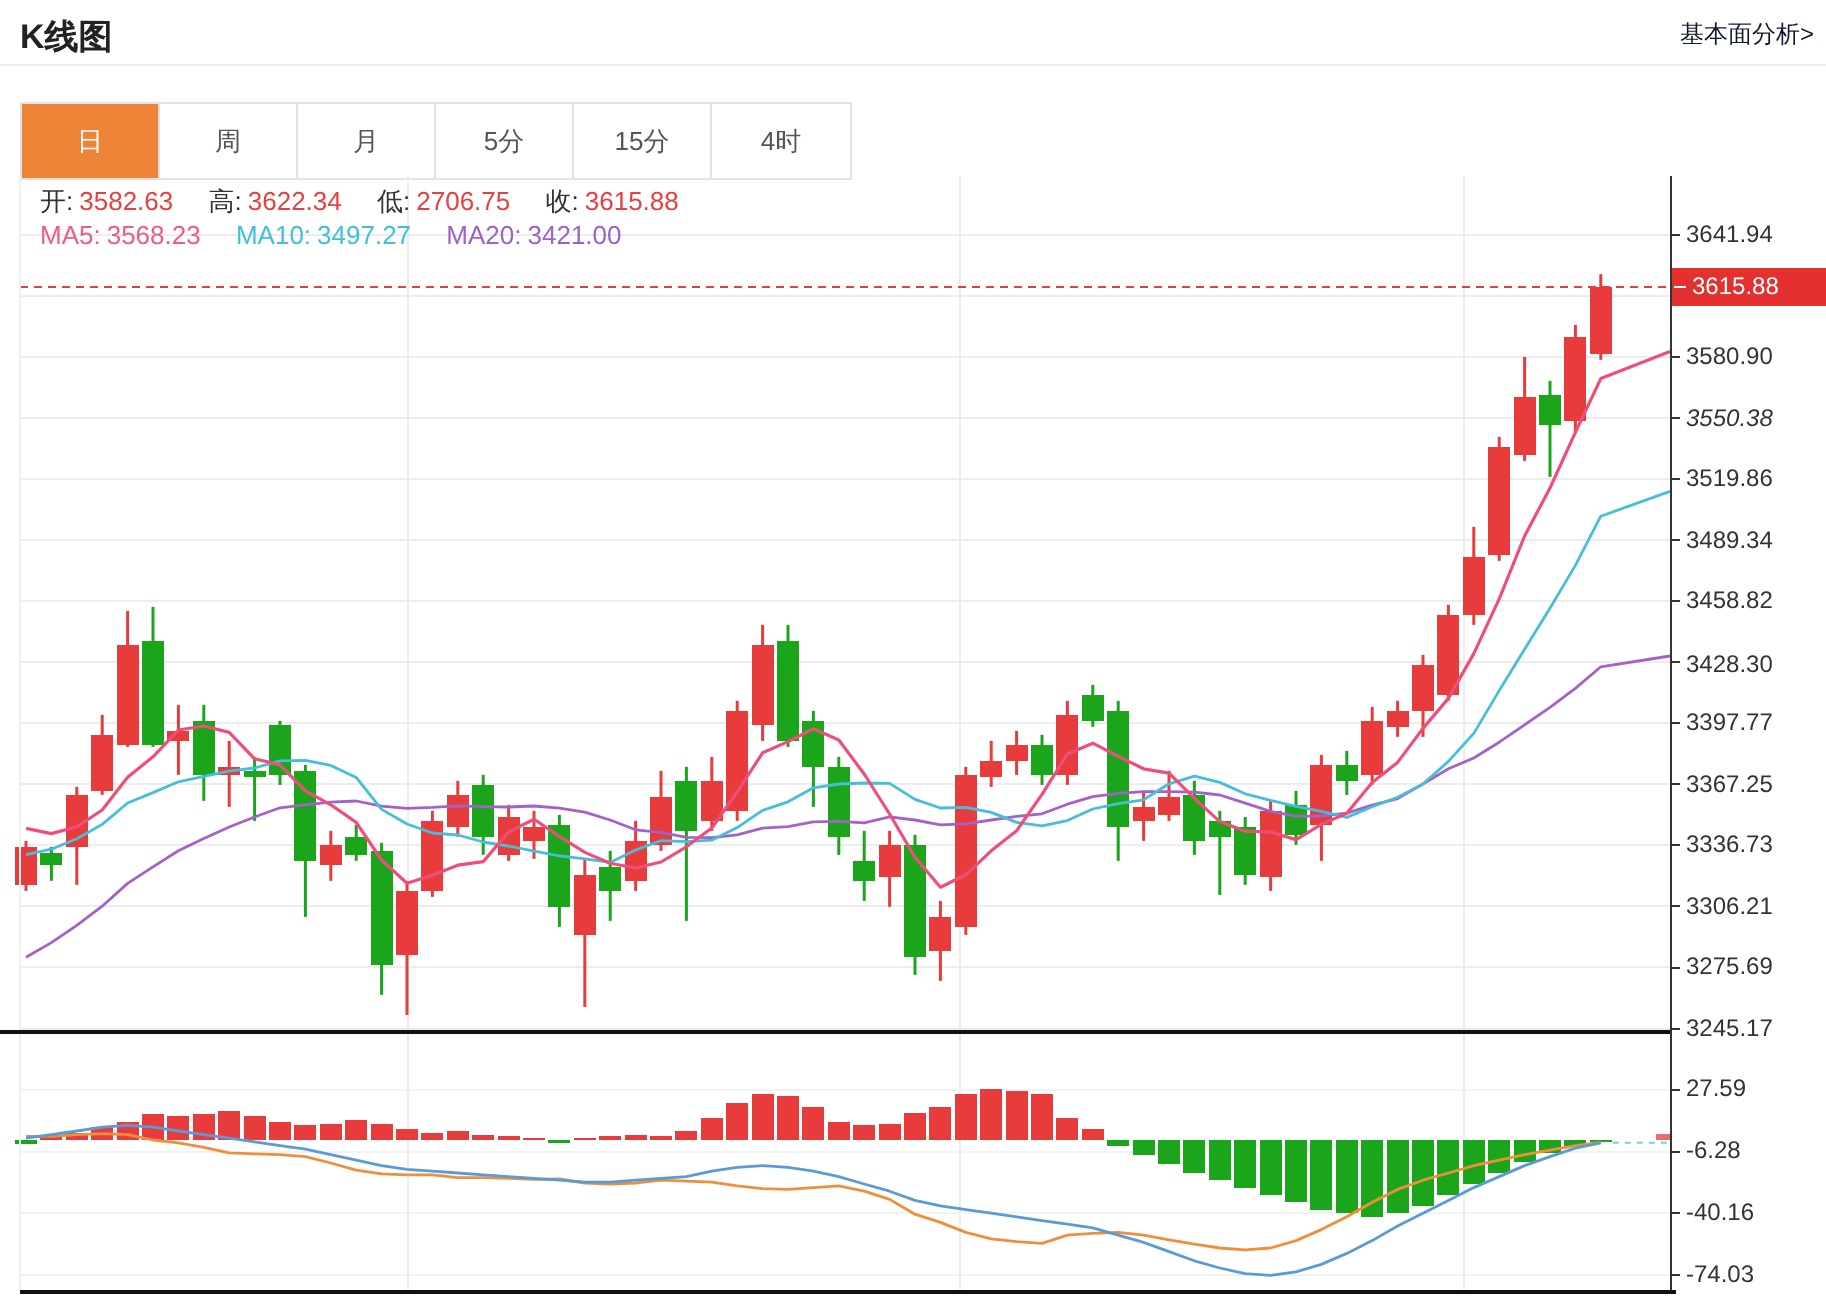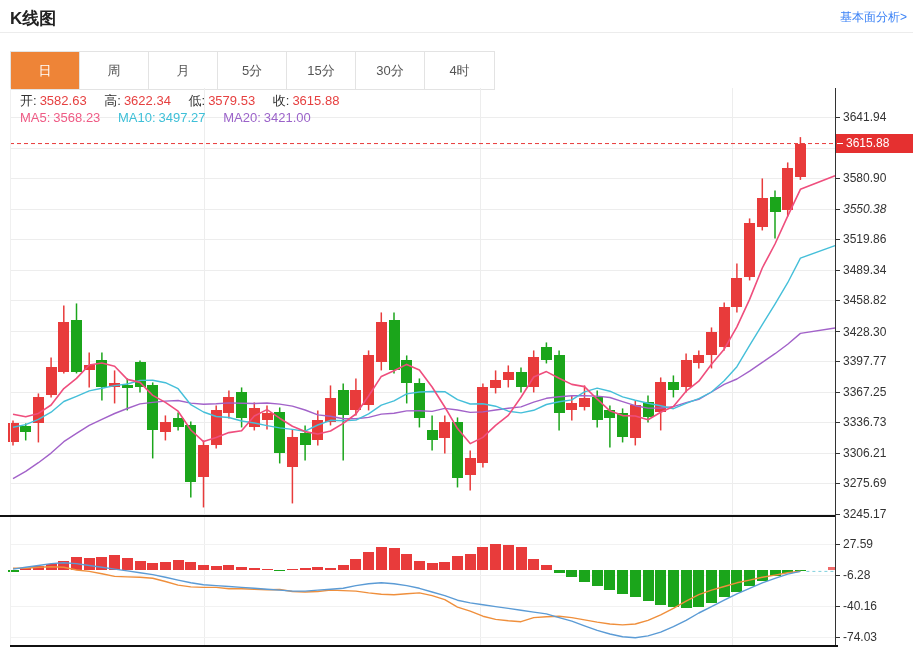--- a/index.html
+++ b/index.html
@@ -1,19 +1,19 @@
 <!DOCTYPE html>
 <html><head>
 <meta charset="utf-8">
 <style>
   html,body{margin:0;padding:0;background:#fff;}
   #app{position:relative;width:913px;height:649px;background:#fff;overflow:hidden;
        font-family:"Liberation Sans",sans-serif;}
   .page-title{position:absolute;left:10px;top:7px;font-size:17px;font-weight:bold;color:#222;}
-  .fund-link{position:absolute;right:6px;top:9px;font-size:12px;color:#3b82f6;cursor:pointer;}
+  .fund-link{position:absolute;right:6px;top:9px;font-size:12px;color:#0f172a;cursor:pointer;}
   .hdr-sep{position:absolute;left:0;top:32px;width:913px;height:1px;background:#ececec;}
   .tabbar{position:absolute;left:10px;top:51px;display:flex;border:1px solid #e3e3e3;background:#fff;}
   .tab{width:69px;height:37px;line-height:37px;text-align:center;font-size:13px;color:#555;
        background:#fff;border-right:1px solid #e3e3e3;cursor:pointer;box-sizing:border-box;}
   .tab:last-child{border-right:none;}
   .tab.active{background:#ee8437;color:#fff;}
   svg{position:absolute;left:0;top:0;}
   .legend{position:absolute;font-size:13px;white-space:nowrap;z-index:5;}
   #ohlc-legend{left:20px;top:92px;}
   #ma-legend{left:20px;top:110px;}
@@ -39,21 +39,20 @@
   <div class="page-title">K线图</div>
   <div class="fund-link">基本面分析&gt;</div>
   <div class="hdr-sep"></div>
 
   <div class="tabbar">
       <div class="tab active">日</div>
       <div class="tab">周</div>
       <div class="tab">月</div>
       <div class="tab">5分</div>
       <div class="tab">15分</div>
-      <div class="tab">30分</div>
       <div class="tab">4时</div>
     </div>
 
   <svg id="chart-svg" width="913" height="649">
       <line x1="204" y1="88" x2="204" y2="645" stroke="#ededed" shape-rendering="crispEdges"></line>
       <line x1="480" y1="88" x2="480" y2="645" stroke="#ededed" shape-rendering="crispEdges"></line>
       <line x1="732" y1="88" x2="732" y2="645" stroke="#ededed" shape-rendering="crispEdges"></line>
       <line x1="10" y1="117.5" x2="835" y2="117.5" stroke="#ededed" shape-rendering="crispEdges"></line>
       <line x1="10" y1="148.01999999999998" x2="835" y2="148.01999999999998" stroke="#ededed" shape-rendering="crispEdges"></line>
       <line x1="10" y1="178.53999999999996" x2="835" y2="178.53999999999996" stroke="#ededed" shape-rendering="crispEdges"></line>
@@ -288,21 +287,21 @@
       <line x1="835" y1="514.27" x2="840" y2="514.27" stroke="#333333" shape-rendering="crispEdges"></line>
       <line x1="835" y1="544.8034285714285" x2="840" y2="544.8034285714285" stroke="#333333" shape-rendering="crispEdges"></line>
       <line x1="835" y1="575.7702857142857" x2="840" y2="575.7702857142857" stroke="#333333" shape-rendering="crispEdges"></line>
       <line x1="835" y1="606.7462857142857" x2="840" y2="606.7462857142857" stroke="#333333" shape-rendering="crispEdges"></line>
       <line x1="835" y1="637.7131428571429" x2="840" y2="637.7131428571429" stroke="#333333" shape-rendering="crispEdges"></line>
     </svg>
 
   <div id="ohlc-legend" class="legend">
     <span class="lg-lbl">开:</span><span class="lg-val c-red">3582.63</span>
     <span class="lg-lbl">高:</span><span class="lg-val c-red">3622.34</span>
-    <span class="lg-lbl">低:</span><span class="lg-val c-red">3579.53</span>
+    <span class="lg-lbl">低:</span><span class="lg-val c-red">2706.75</span>
     <span class="lg-lbl">收:</span><span class="lg-val c-red">3615.88</span>
   </div>
 
   <div id="ma-legend" class="legend">
     <span class="c-ma5 lg-lbl">MA5:</span><span class="c-ma5 lg-val">3568.23</span>
     <span class="c-ma10 lg-lbl">MA10:</span><span class="c-ma10 lg-val">3497.27</span>
     <span class="c-ma20 lg-lbl">MA20:</span><span class="c-ma20 lg-val">3421.00</span>
   </div>
 
 

